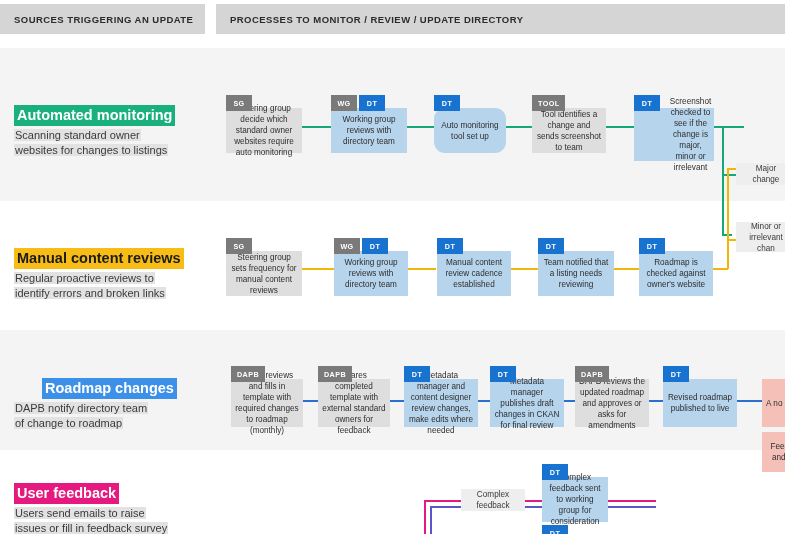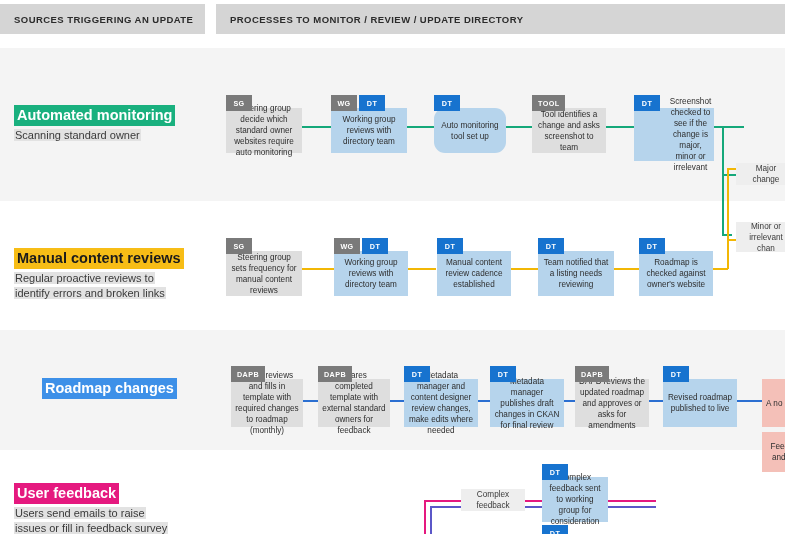--- a/index.html
+++ b/index.html
@@ -149,20 +149,21 @@
     <span>SOURCES TRIGGERING AN UPDATE</span>
   </div>
   <div class="hdr" id="hdr-processes">
     <span>PROCESSES TO MONITOR / REVIEW / UPDATE DIRECTORY</span>
   </div>
 
   <div class="source" style="top:105px;">
     <div class="title t-teal">Automated monitoring</div>
     <div class="desc">
       <span>Scanning standard owner</span><br>
+      <span>websites for changes to listings</span>
     </div>
   </div>
 
   <div class="conn c-teal" style="left:300px; top:126px; width:34px; height:2px;"></div>
   <div class="conn c-teal" style="left:406px; top:126px; width:30px; height:2px;"></div>
   <div class="conn c-teal" style="left:504px; top:126px; width:30px; height:2px;"></div>
   <div class="conn c-teal" style="left:604px; top:126px; width:30px; height:2px;"></div>
   <div class="conn c-teal" style="left:712px; top:126px; width:32px; height:2px;"></div>
   <div class="conn c-teal" style="left:722px; top:126px; width:2px; height:50px;"></div>
   <div class="conn c-teal" style="left:722px; top:174px; width:14px; height:2px;"></div>
@@ -181,21 +182,21 @@
   <div class="node blue" style="left:331px; top:108px; width:76px; height:45px;">Working group reviews with directory team</div>
 
   <div class="tagrow" style="left:434px; top:95px;">
     <div class="tag dt">DT</div>
   </div>
   <div class="node blue" style="left:434px; top:108px; width:72px; height:45px;border-radius:11px;">Auto monitoring tool set up</div>
 
   <div class="tagrow" style="left:532px; top:95px;">
     <div class="tag tool">TOOL</div>
   </div>
-  <div class="node grey" style="left:532px; top:108px; width:74px; height:45px;">Tool identifies a change and asks screenshot to team</div>
+  <div class="node grey" style="left:532px; top:108px; width:74px; height:45px;">Tool identifies a change and sends screenshot to team</div>
 
   <div class="tagrow" style="left:634px; top:95px;">
     <div class="tag dt">DT</div>
   </div>
   <div class="node blue" style="left:634px; top:108px; width:80px; height:53px;padding-left:37px;">Screenshot checked to see if the change is major, minor or irrelevant</div>
 
   <div class="source" style="top:248px;">
     <div class="title t-amber">Manual content reviews</div>
     <div class="desc">
       <span>Regular proactive reviews to</span><br>
@@ -236,20 +237,24 @@
   <div class="tagrow" style="left:639px; top:238px;">
     <div class="tag dt">DT</div>
   </div>
   <div class="node blue" style="left:639px; top:251px; width:74px; height:45px;">Roadmap is checked against owner's website</div>
 
   <div class="outlabel" style="left:736px; top:163px; width:60px; height:22px;">Major change</div>
   <div class="outlabel" style="left:736px; top:222px; width:60px; height:30px;">Minor or irrelevant chan</div>
 
   <div class="source" style="top:378px;">
     <div class="title t-blue">Roadmap changes</div>
+    <div class="desc">
+      <span>DAPB notify directory team</span><br>
+      <span>of change to roadmap</span>
+    </div>
   </div>
 
   <div class="conn c-blue" style="left:303px; top:400px; width:16px; height:2px;"></div>
   <div class="conn c-blue" style="left:390px; top:400px; width:14px; height:2px;"></div>
   <div class="conn c-blue" style="left:477px; top:400px; width:13px; height:2px;"></div>
   <div class="conn c-blue" style="left:563px; top:400px; width:12px; height:2px;"></div>
   <div class="conn c-blue" style="left:648px; top:400px; width:15px; height:2px;"></div>
   <div class="conn c-blue" style="left:736px; top:400px; width:26px; height:2px;"></div>
 
   <div class="tagrow" style="left:231px; top:366px;">

